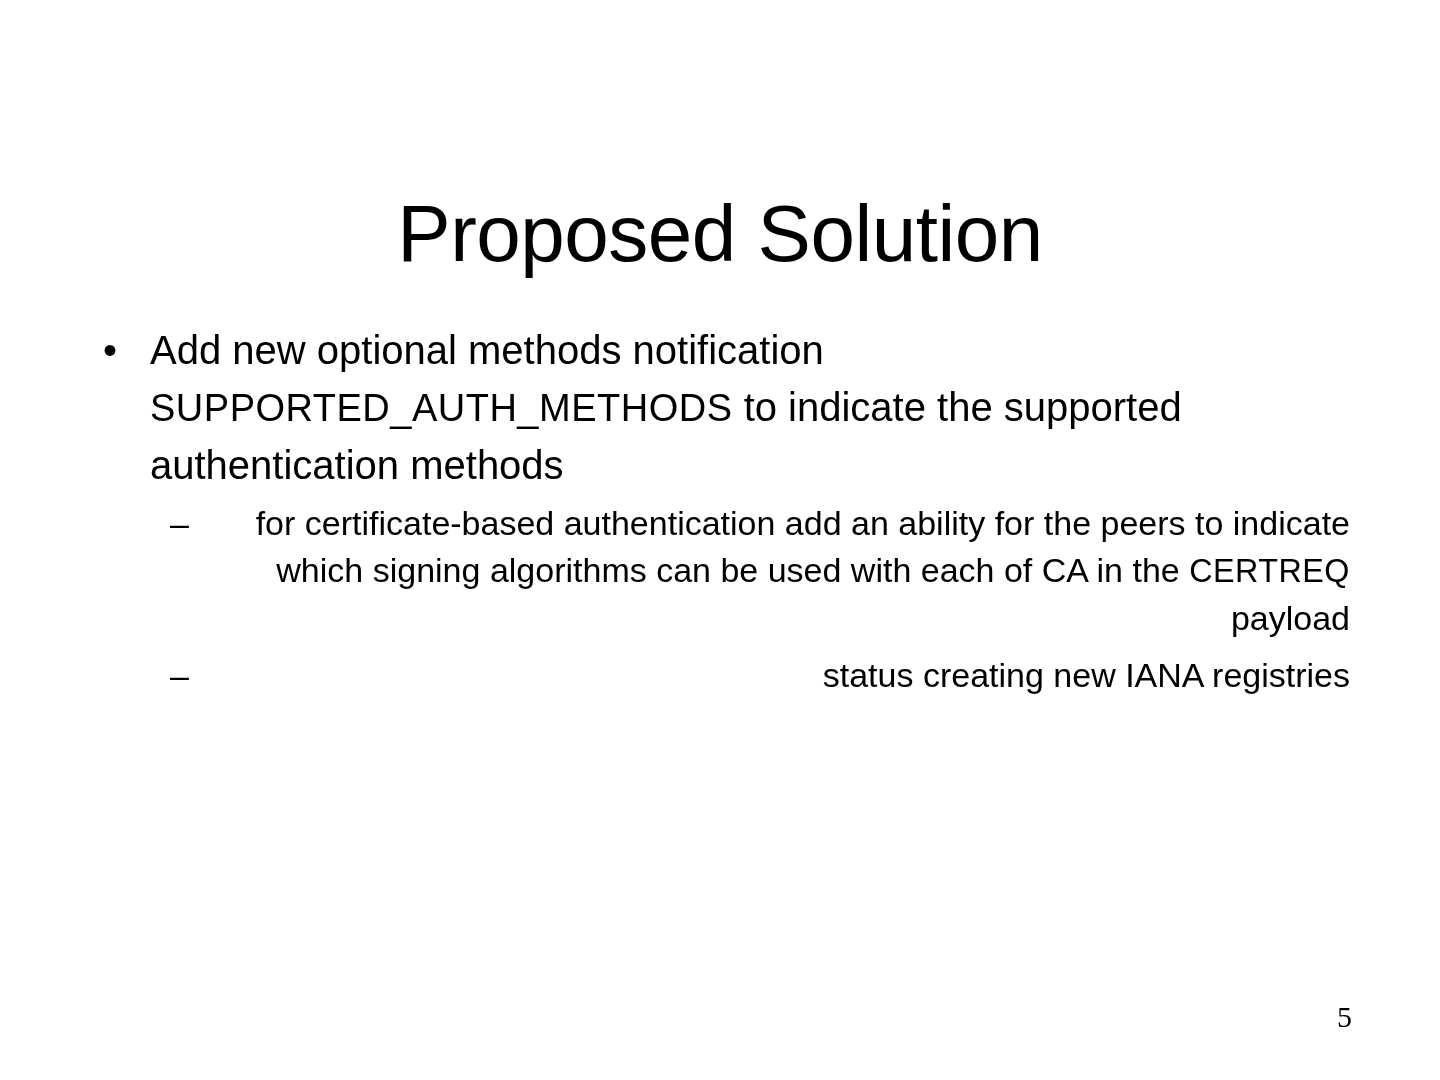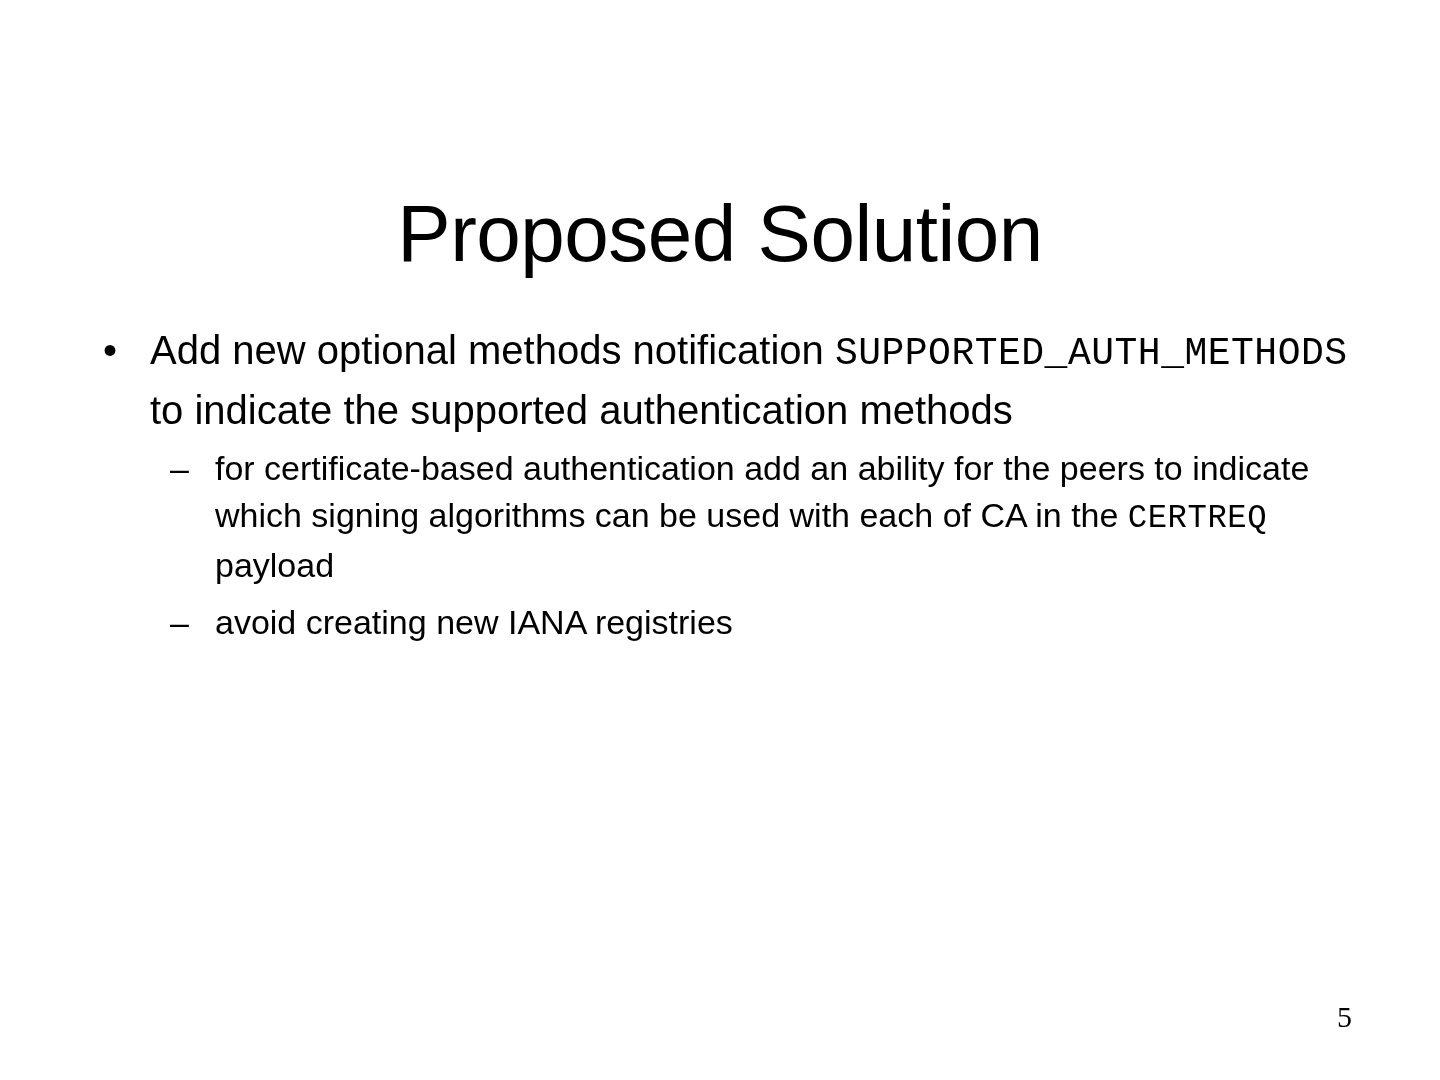--- a/index.html
+++ b/index.html
@@ -79,25 +79,26 @@
   }
   .bullet-l2 .marker {
     position: absolute;
     left: 80px;
     top: 0;
     font-size: 34px;
     line-height: 47px;
   }
   .bullet-l2 .text {
     display: block;
+    text-align: right;
   }
 
   
   .mono {
-    font-family: Liberation Mono, monospace;
+    font-family: Liberation Sans, sans-serif;
     font-size: 0.95em;
     letter-spacing: 0.5px;
   }
 
   
   .slide-number {
     position: absolute;
     right: 88px;
     bottom: 48px;
     font-family: "Liberation Serif", serif;
@@ -122,21 +123,21 @@
 
     <ul class="sub-list">
 
       <li class="bullet-l2">
         <span class="marker">–</span>
         <span class="text"><span>for certificate-based authentication add an ability for the peers to indicate which signing algorithms can be used with each of CA in the </span><span class="mono">CERTREQ</span><span>  payload</span></span>
       </li>
 
       <li class="bullet-l2">
         <span class="marker">–</span>
-        <span class="text"><span>avoid creating new IANA registries</span></span>
+        <span class="text"><span>status creating new IANA registries</span></span>
       </li>
 
     </ul>
 
   </div>
 
   <div class="slide-number">5</div>
 
 </div>
 

